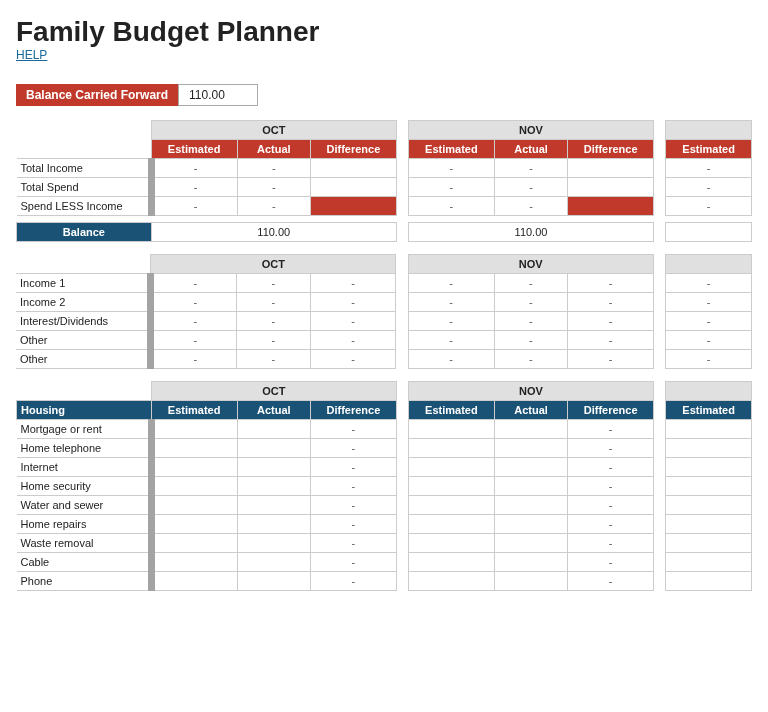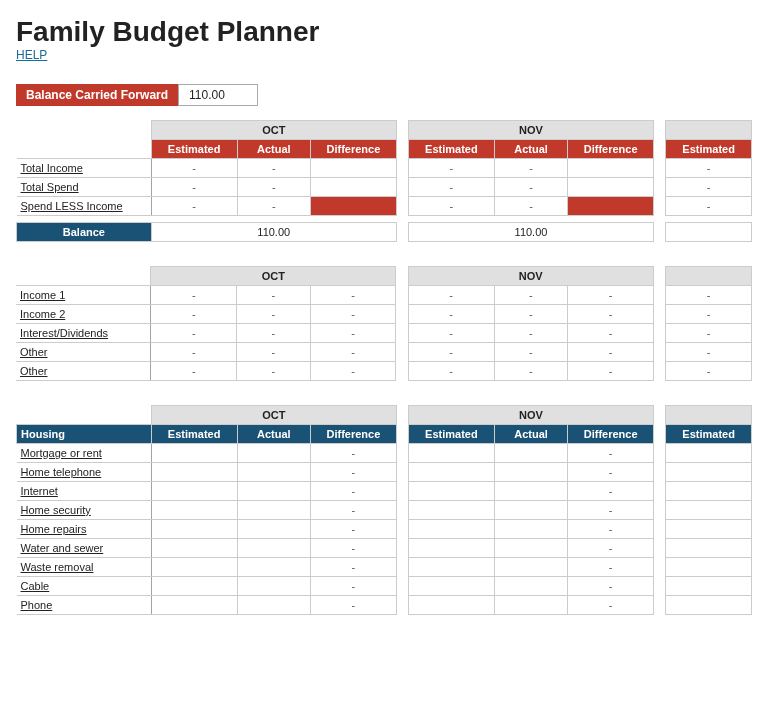--- a/index.html
+++ b/index.html
@@ -42,36 +42,35 @@
       padding: 3px 10px;
       min-width: 80px;
       background: #fff;
       font-size: 12px;
     }
 
     
     .section-table {
       width: 100%;
       border-collapse: collapse;
-      margin-bottom: 24px;
+      margin-bottom: 12px;
       table-layout: fixed;
     }
     .section-table th, .section-table td {
       border: 1px solid #ccc;
       padding: 3px 6px;
       text-align: center;
       font-size: 11px;
     }
     .section-table td.row-label {
       text-align: left;
       border-left: none;
-      border-right: 1px solid #a3a3a3;
+      border-right: 7px solid #a3a3a3;
       background: #fff;
       padding-left: 4px;
-      text-decoration: underline;
     }
     
     .month-header {
       background: #e0e0e0;
       font-weight: bold;
       font-size: 12px;
     }
     
     .col-header-red {
       background: #c0392b;
@@ -397,33 +396,33 @@
           <td></td>
           <td class="dash">-</td>
         <td style="border:none;background:#fff;"></td>
         <td></td>
           <td></td>
           <td class="dash">-</td>
         <td style="border:none;background:#fff;"></td>
         <td></td>
       </tr>
       <tr>
+        <td class="row-label">Water and sewer</td>
+        <td></td>
+          <td></td>
+          <td class="dash">-</td>
+        <td style="border:none;background:#fff;"></td>
+        <td></td>
+          <td></td>
+          <td class="dash">-</td>
+        <td style="border:none;background:#fff;"></td>
+        <td></td>
+      </tr>
+      <tr>
         <td class="row-label">Home repairs</td>
-        <td></td>
-          <td></td>
-          <td class="dash">-</td>
-        <td style="border:none;background:#fff;"></td>
-        <td></td>
-          <td></td>
-          <td class="dash">-</td>
-        <td style="border:none;background:#fff;"></td>
-        <td></td>
-      </tr>
-      <tr>
-        <td class="row-label">Water and sewer</td>
         <td></td>
           <td></td>
           <td class="dash">-</td>
         <td style="border:none;background:#fff;"></td>
         <td></td>
           <td></td>
           <td class="dash">-</td>
         <td style="border:none;background:#fff;"></td>
         <td></td>
       </tr>

